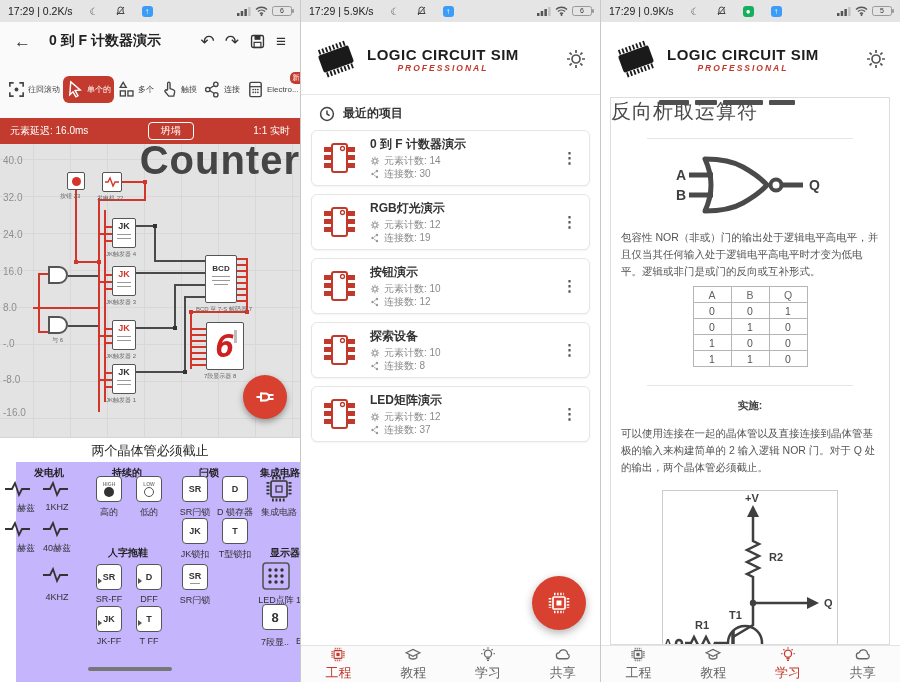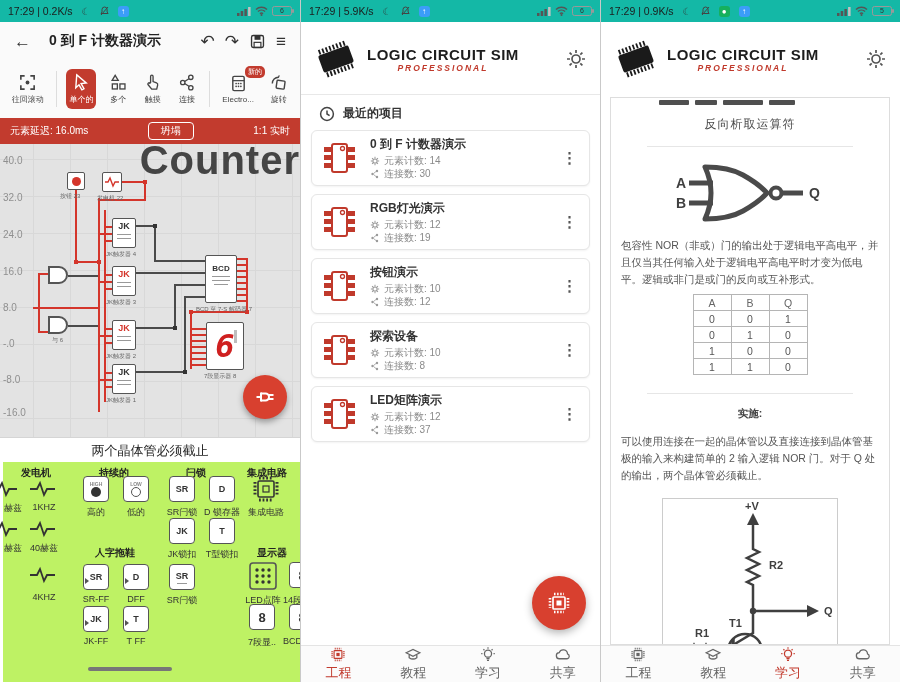--- a/index.html
+++ b/index.html
@@ -1,35 +1,35 @@
 <!DOCTYPE html>
 <html><head>
 <meta charset="utf-8">
 <style>
 *{box-sizing:border-box;margin:0;padding:0}
 html,body{width:900px;height:682px}
 body{display:flex;background:#ccc;font-family:"Liberation Sans",sans-serif;-webkit-font-smoothing:antialiased}
 .phone{position:relative;width:300px;height:682px;background:#fff;overflow:hidden;flex:0 0 300px}
 .phone+.phone{border-left:1px solid #c9c9c9}
 
-.sb{height:22px;display:flex;align-items:center;gap:9px;padding:0 8px;font-size:10.5px;color:#1c1c1c;background:#14b8a6}
+.sb{height:22px;display:flex;align-items:center;gap:17px;padding:0 8px;font-size:10.5px;color:#1c1c1c;background:#e5e5e5}
 .sb .rt{margin-left:auto;display:flex;align-items:center;gap:4px}
 .moon{font-size:10px;color:#333}
 .badge{width:11px;height:11px;border-radius:3px;color:#fff;font-size:8px;line-height:11px;text-align:center;font-weight:bold}
 .b-blue{background:#3b9df8}.b-green{background:#16b05d}
 .batt{width:20px;height:10px;border:1px solid #999;border-radius:2.5px;font-size:7px;line-height:8px;text-align:center;color:#333;position:relative}
 .batt::after{content:"";position:absolute;right:-3px;top:2px;width:2px;height:4px;background:#999;border-radius:1px}
 
 .appbar{height:38px;display:flex;align-items:center;padding:0 14px;background:#fafafa;gap:10px}
 .appbar .tt{font-size:14px;color:#222;font-weight:bold;margin-left:8px}
 .ab-ic{font-size:17px;color:#333;line-height:1}
 .ab-sp{margin-left:auto}
 
 .toolbar{height:58px;background:#fafafa;display:flex;align-items:center;justify-content:space-around;padding:0 4px}
-.tool{display:flex;flex-direction:column;align-items:center;gap:2px;color:#444;position:relative;padding:4px 3px;border-radius:6px}
+.tool{display:flex;flex-direction:row;align-items:center;gap:2px;color:#444;position:relative;padding:4px 3px;border-radius:6px}
 .tool .tl{font-size:8px;white-space:nowrap}
 .tool.active{background:#c23b2e;color:#fff}
 .tsep{width:1px;height:36px;background:#ddd}
 .nbadge{position:absolute;top:-4px;right:-8px;background:#c23b2e;color:#fff;font-size:7px;padding:1px 3px;border-radius:5px}
 
 .simbar{height:26px;background:#c23b2e;color:#fff;display:flex;align-items:center;font-size:10px;padding:0 10px}
 .simbar .cbtn{margin:0 auto;border:1px solid #fff;border-radius:4px;padding:1px 12px;font-size:10px}
 
 .canvas{position:absolute;left:0;top:144px;width:300px;height:293px;background:#e3e3e3;
 background-image:linear-gradient(#d8d8d8 1px,transparent 1px),linear-gradient(90deg,#d8d8d8 1px,transparent 1px);background-size:37px 37px;background-position:-4px 15px;overflow:hidden}
@@ -39,21 +39,21 @@
 .clab{position:absolute;font-size:6px;color:#666;white-space:nowrap}
 .w{position:absolute}.wr{background:#d4352b}.wd{background:#4a4a4a}
 .dt{position:absolute;width:4px;height:4px}.dtr{background:#d4352b}.dtd{background:#333}
 .jk{width:24px;height:30px;display:flex;flex-direction:column;align-items:center;padding-top:3px}
 .jk b{font-size:9px;line-height:1}
 .jk i{display:block;width:14px;height:1px;background:#999;margin-top:3px}
 .andg{position:absolute;width:20px;height:18px;background:#fff;border:2px solid #555;border-radius:0 10px 10px 0}
 .fabL{position:absolute;left:243px;top:231px;width:44px;height:44px;border-radius:50%;background:#d8402f;box-shadow:0 3px 6px rgba(0,0,0,.35);display:flex;align-items:center;justify-content:center}
 
 .pal-hd{position:absolute;left:0;top:437px;width:300px;height:25px;background:#fff;border-top:1px solid #d5d5d5;text-align:center;font-size:13px;color:#222;line-height:26px}
-.palette{position:absolute;left:3px;top:462px;width:300px;height:220px;background:#bef264}
+.palette{position:absolute;left:16px;top:462px;width:300px;height:220px;background:#c4b5fd}
 .psec{position:absolute;font-size:10px;font-weight:bold;color:#222;white-space:nowrap}
 .pitem{position:absolute}
 .plab{position:absolute;font-size:9px;color:#333;white-space:nowrap;width:52px;text-align:center}
 .pbox{width:26px;height:26px;border:1.5px solid #555;border-radius:4px;background:#fff;display:flex;flex-direction:column;align-items:center;justify-content:center;font-size:9px;font-weight:bold;color:#333;position:absolute}
 .pbox.ff::after{content:"";position:absolute;left:1px;bottom:5px;border-top:3px solid transparent;border-bottom:3px solid transparent;border-left:4px solid #555}
 .tinytxt{font-size:5px;color:#888;line-height:1}
 .dotC{width:10px;height:10px;border-radius:50%}
 .homebar{position:absolute;left:88px;top:667px;width:84px;height:4px;border-radius:2px;background:#777}
 
 .brand{display:flex;align-items:center;padding:6px 12px 4px 6px;height:72px}
@@ -70,21 +70,21 @@
 .kebab{margin-left:auto;margin-right:6px;font-size:15px;color:#555;font-weight:bold}
 .fabM{position:absolute;right:14px;bottom:52px;width:54px;height:54px;border-radius:50%;background:#d8402f;box-shadow:0 3px 8px rgba(0,0,0,.3);display:flex;align-items:center;justify-content:center}
 .nav{position:absolute;left:0;right:0;bottom:0;height:37px;background:#fbfbfb;border-top:1px solid #e4e4e4;display:flex}
 .nitem{flex:1;display:flex;flex-direction:column;align-items:center;justify-content:center;gap:1px;color:#666}
 .nitem .nl{font-size:13px}
 .nitem.active{color:#c23b2e}
 
 .lcard{position:absolute;left:9px;right:10px;top:97px;bottom:37px;border:1px solid #ddd;background:#fff;overflow:hidden}
 .clip{position:absolute;top:2px;left:48px;display:flex;gap:6px}
 .clip i{display:block;height:5px;background:#4f4f4f;border-radius:1px}
-.ltitle{margin-top:18px;text-align:center;font-size:12px;color:#4a4a4a;letter-spacing:1px}
+.ltitle{text-align:left;font-size:20px;color:#4a4a4a;letter-spacing:1px}
 .ldiv{margin:13px 36px 0;border-top:1px solid #e6e6e6}
 .gatewrap{display:flex;justify-content:center;margin-top:14px}
 .lpara{margin:12px 10px 0;font-size:10.5px;color:#555;line-height:1.6}
 .lsub{margin-top:16px;text-align:center;font-size:10.5px;font-weight:bold;color:#444}
 .ttable{margin:7px auto 0;border-collapse:collapse}
 .ttable td,.ttable th{border:1px solid #b5b5b5;width:38px;height:16px;text-align:center;font-size:10.5px;font-weight:normal;color:#555}
 .ttable th{color:#666}
 .cirbox{width:176px;margin:14px auto 0;border:1px solid #ccc;background:#fff;height:210px}
 </style>
 </head>

